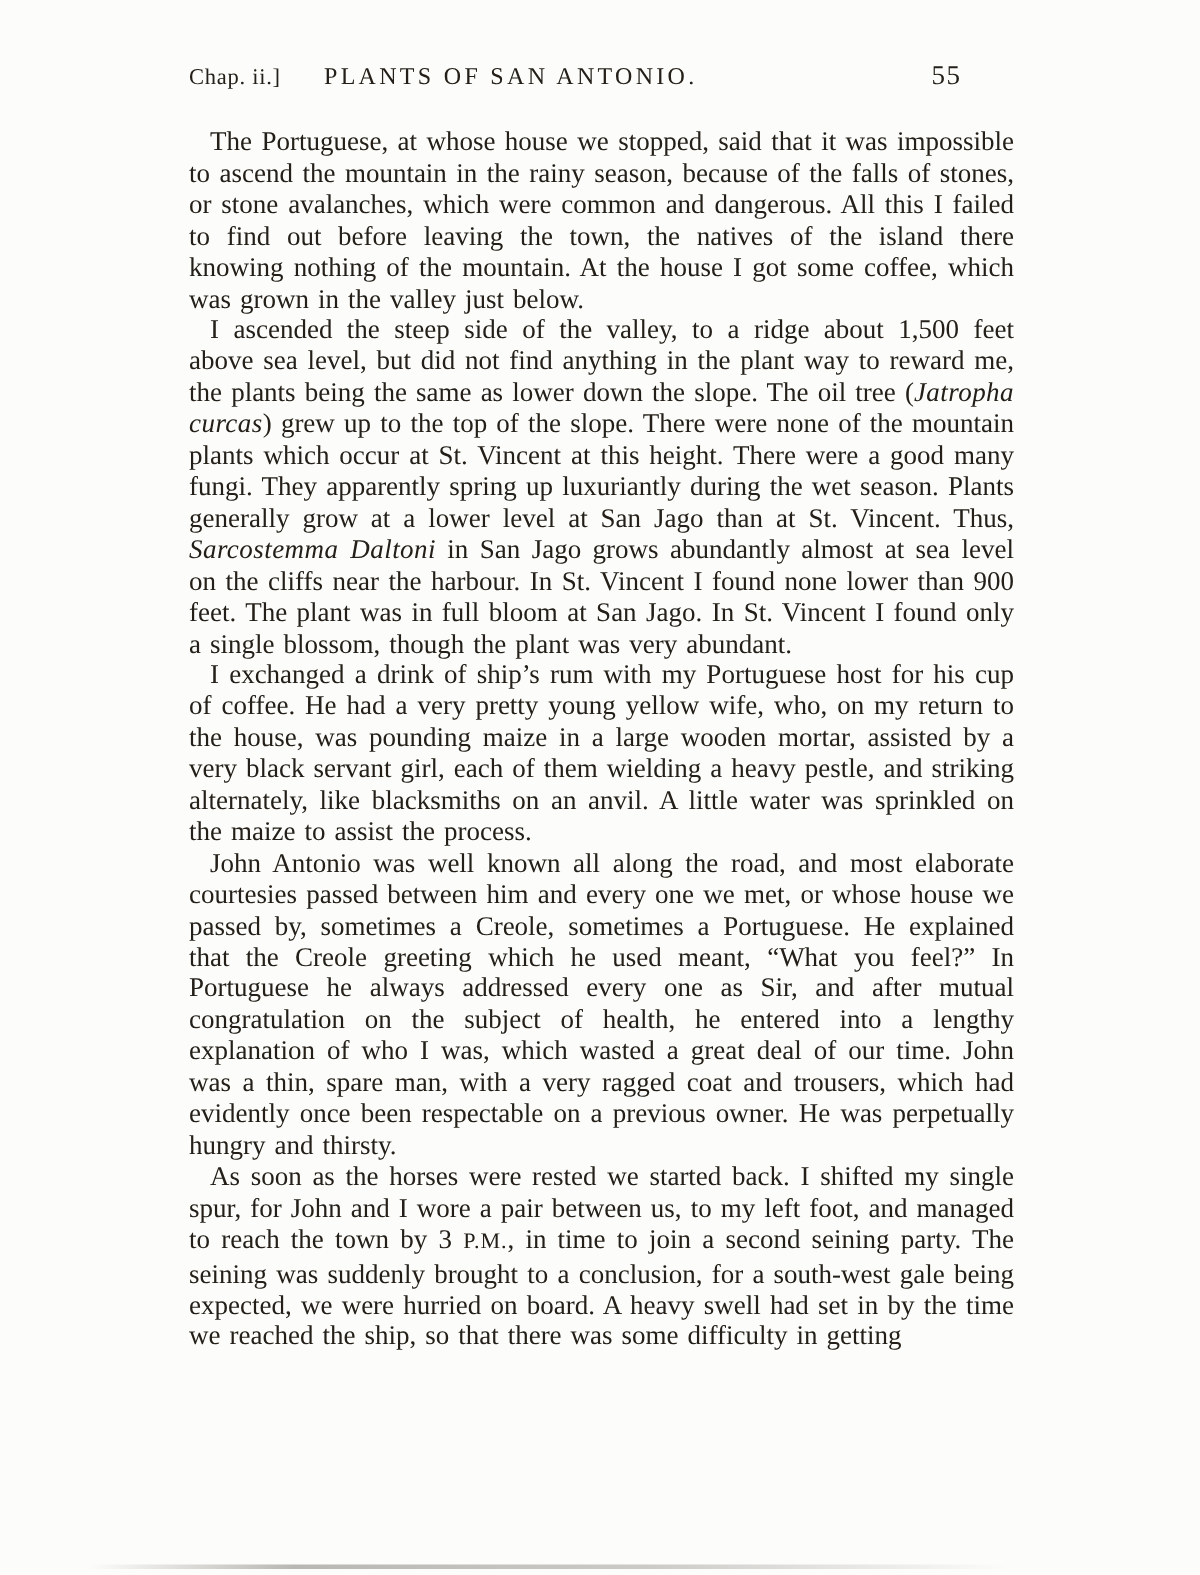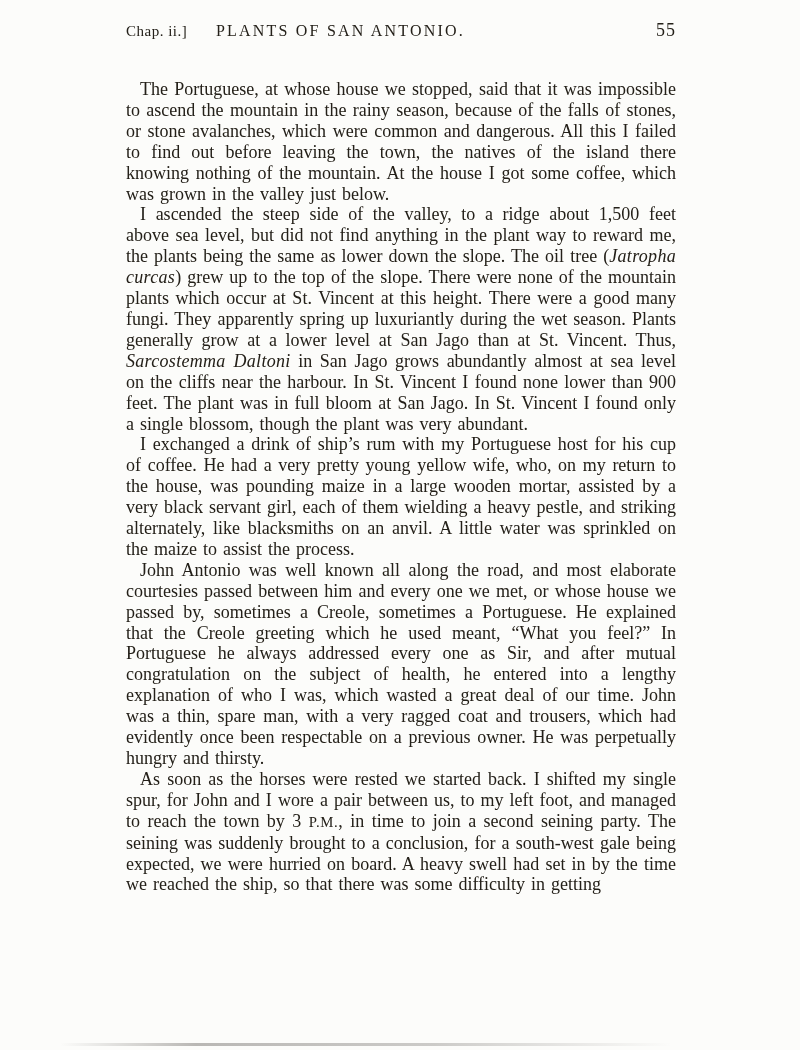--- a/index.html
+++ b/index.html
@@ -33,25 +33,26 @@
   }
   .running-title {
     font-size: 16px;
     letter-spacing: 2.2px;
     text-align: left;
     flex: 1;
   }
   .pagenum {
     font-size: 18px;
     min-width: 90px;
-    text-align: right;
+    text-align: center;
     letter-spacing: 1px;
+    margin-top: 20px;
   }
   .body-text {
-    margin-top: 38px;
+    margin-top: 23px;
     font-size: 18px;
     line-height: 20.9px;
     text-align: justify;
     word-spacing: 1.5px;
   }
   p.para {
     margin: 0;
     text-indent: 14px;
   }
   p.para i {

